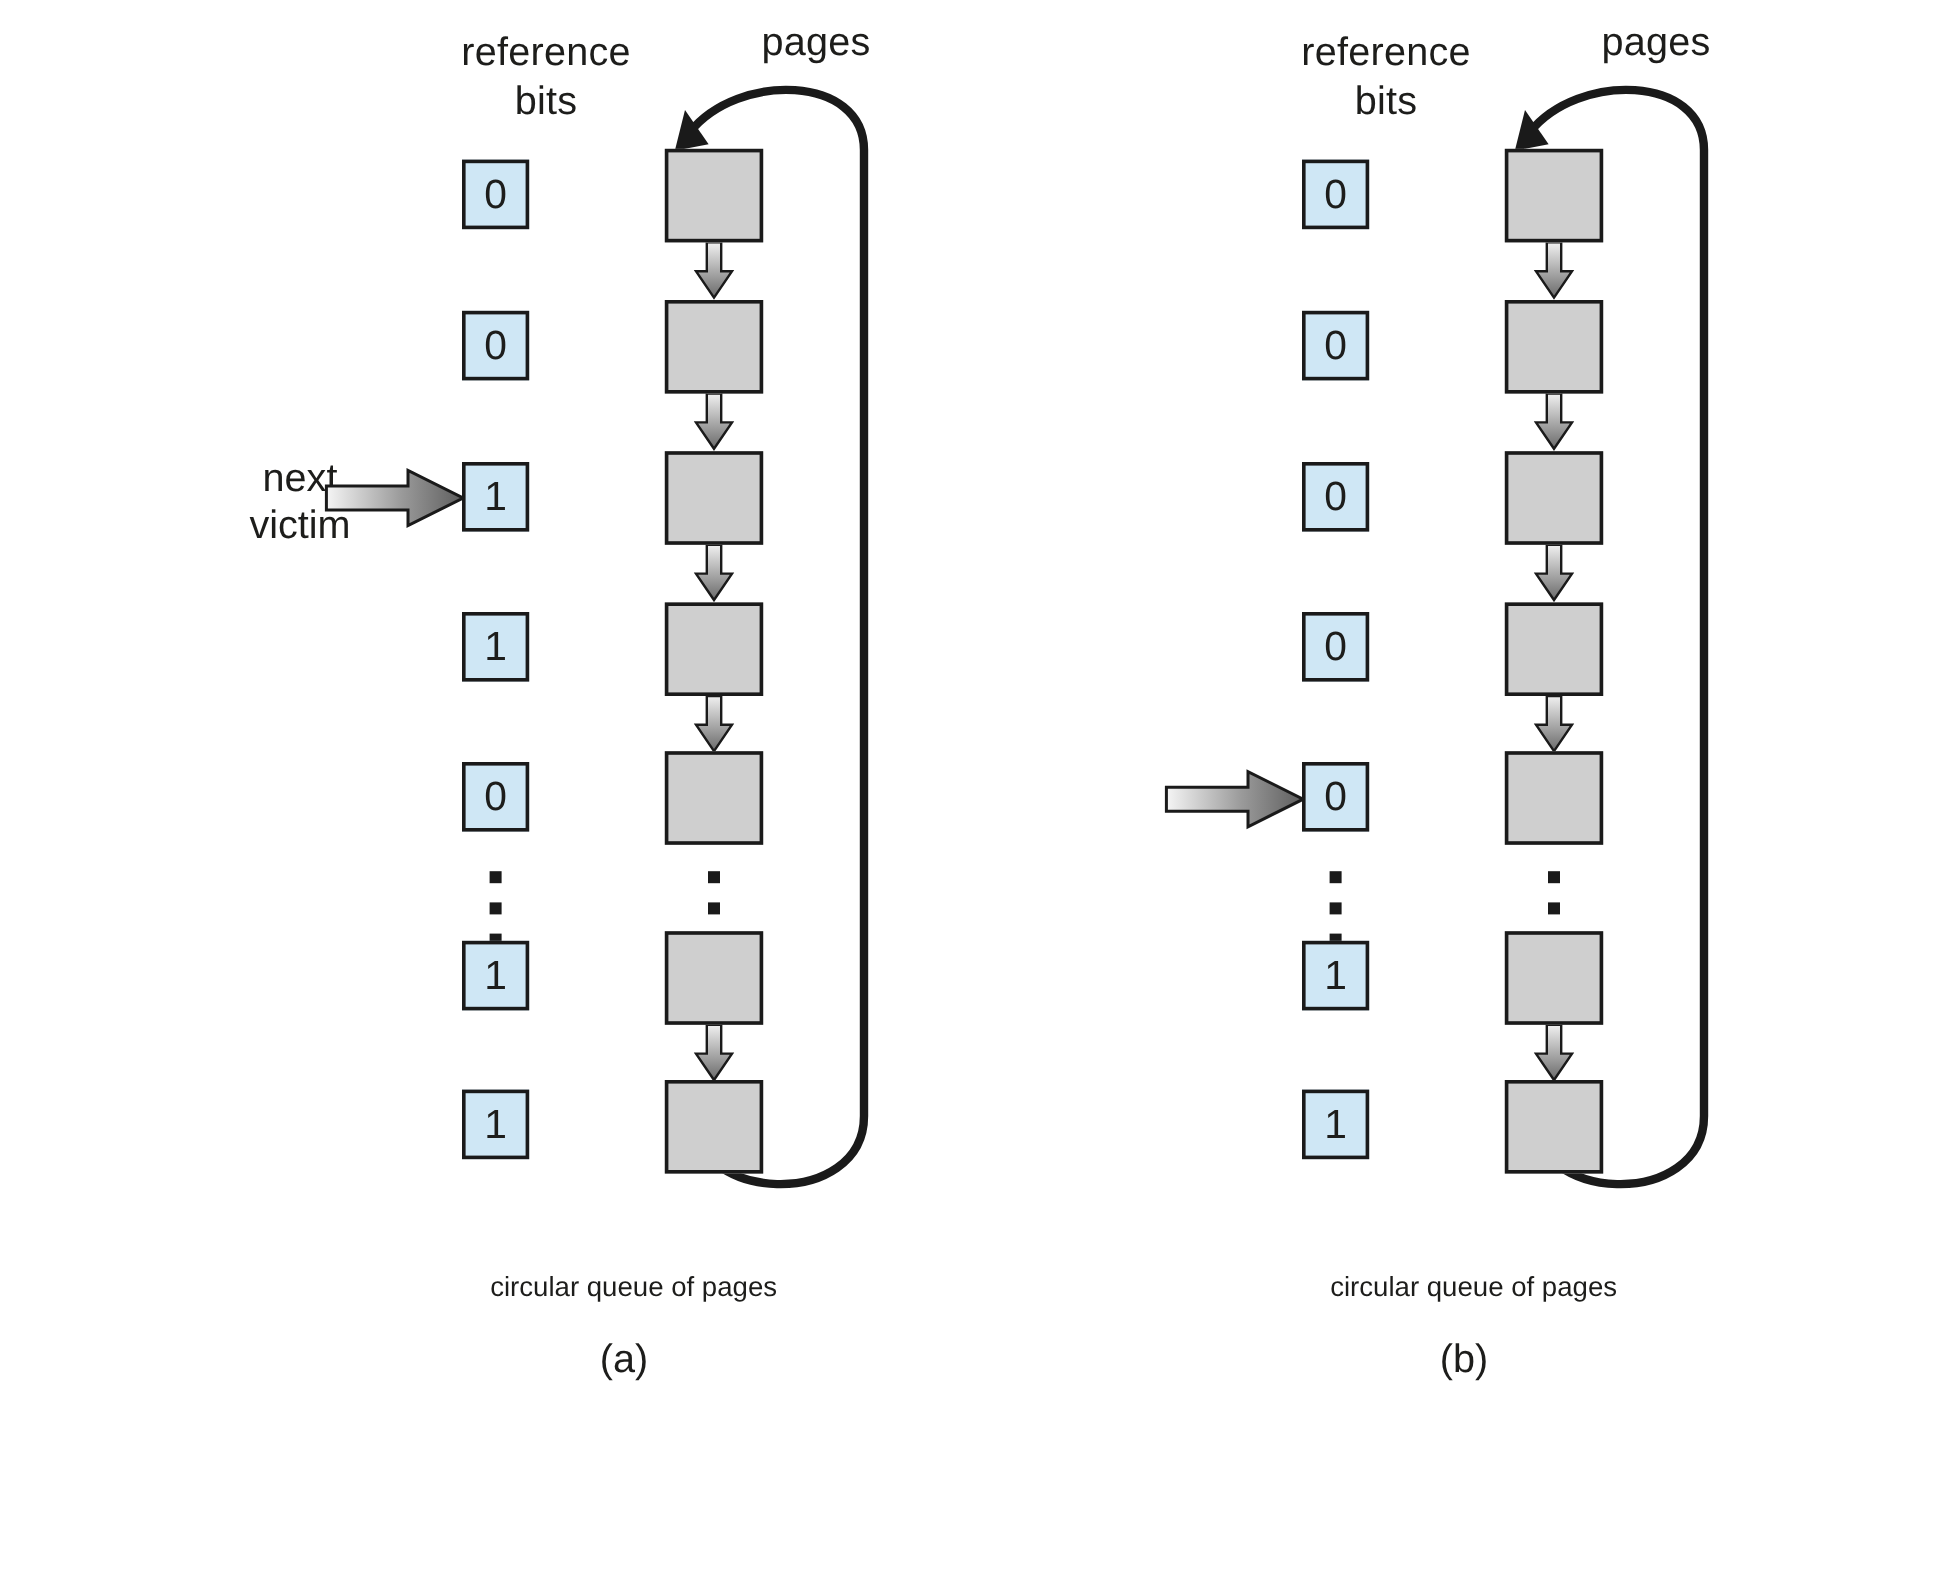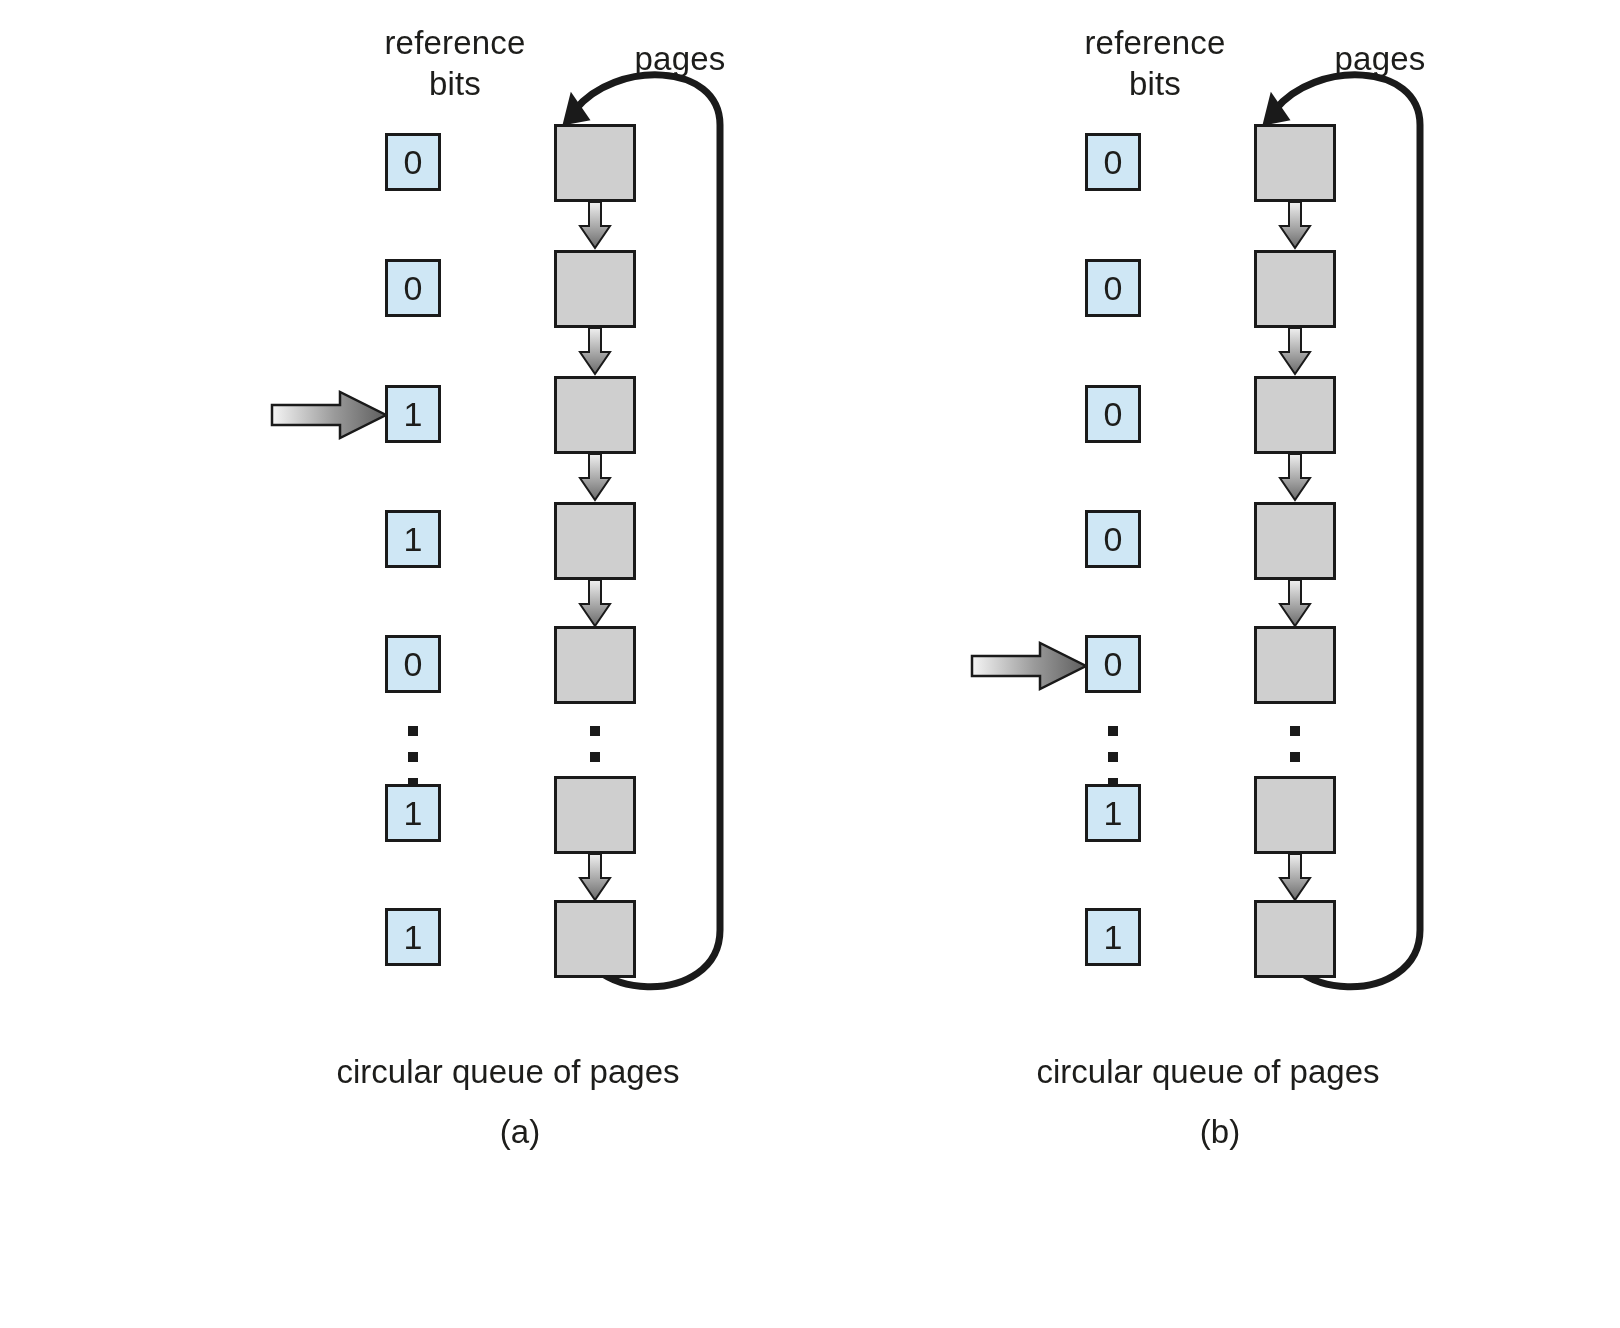--- a/index.html
+++ b/index.html
@@ -20,21 +20,21 @@
   
   .col-head{
     position:absolute;
     text-align:center;
     font-size:33px;
     line-height:41px;
     letter-spacing:.2px;
     color:#1d1d1b;
   }
   .head-ref{left:205px;top:22px;width:220px;}
-  .head-pages{left:440px;top:38px;width:200px;}
+  .head-pages{left:440px;top:14px;width:200px;}
 
   
   .bitbox{
     position:absolute;
     width:56px;height:58px;
     background:#cfe7f5;
     border:3px solid #1a1a1a;
     box-sizing:border-box;
     font-size:34px;
     line-height:52px;
@@ -75,25 +75,25 @@
     width:160px;
   }
 
   
   .looper{position:absolute;left:400px;top:40px;width:300px;height:1000px;overflow:visible;}
 
   
   .queue-label{
     position:absolute;
     text-align:center;
-    font-size:33px;
+    font-size:23px;
     line-height:40px;
     color:#1d1d1b;
     width:620px;
-    left:58px;
+    left:78px;
     top:1052px;
   }
   .panel-tag{
     position:absolute;
     text-align:center;
     font-size:33px;
     line-height:40px;
     color:#1d1d1b;
     width:620px;
     left:70px;
@@ -119,20 +119,24 @@
 <div class="figure-root">
 
   <div class="panel panel-a">
 
     <div class="col-head head-ref">
       <div>reference</div>
       <div>bits</div>
     </div>
     <div class="col-head head-pages">pages</div>
 
+    <div class="nv-label" style="left:30px;top:378px;">
+      <div>next</div>
+      <div>victim</div>
+    </div>
 
     <div class="hpointer" style="left:130px;top:388px;">
       <svg width="120" height="54" viewBox="0 0 120 54">
         <defs>
           <linearGradient id="hgradA" x1="0" y1="0" x2="1" y2="0">
             <stop offset="0%" stop-color="#f5f5f5"></stop>
             <stop offset="55%" stop-color="#9a9a9a"></stop>
             <stop offset="100%" stop-color="#5e5e5e"></stop>
           </linearGradient>
         </defs>

